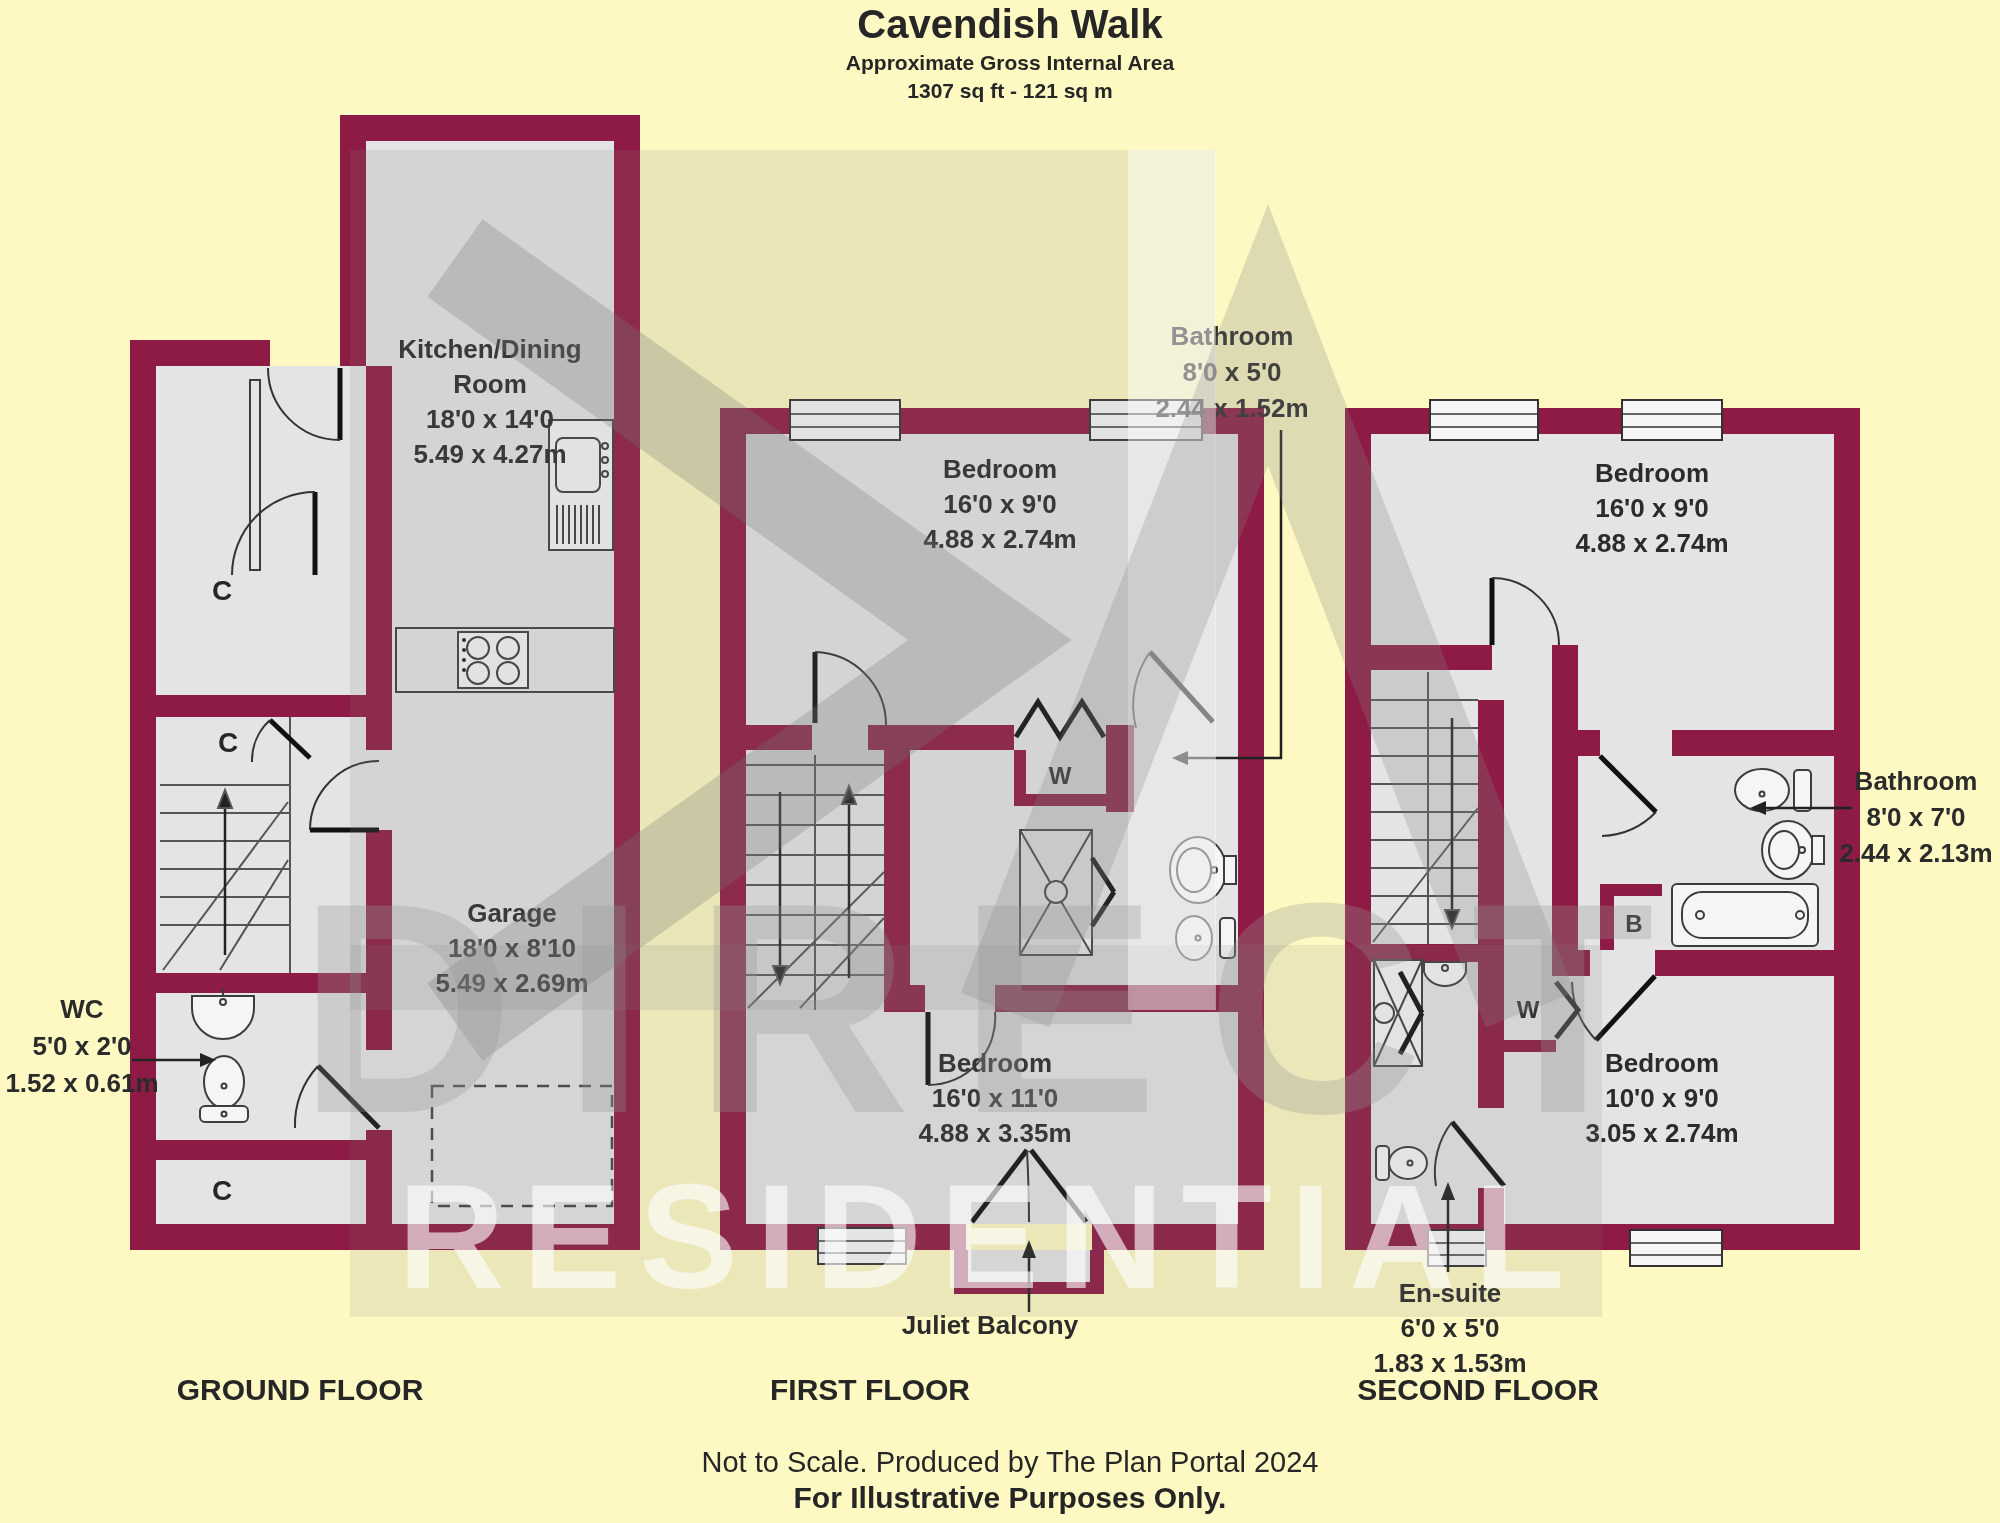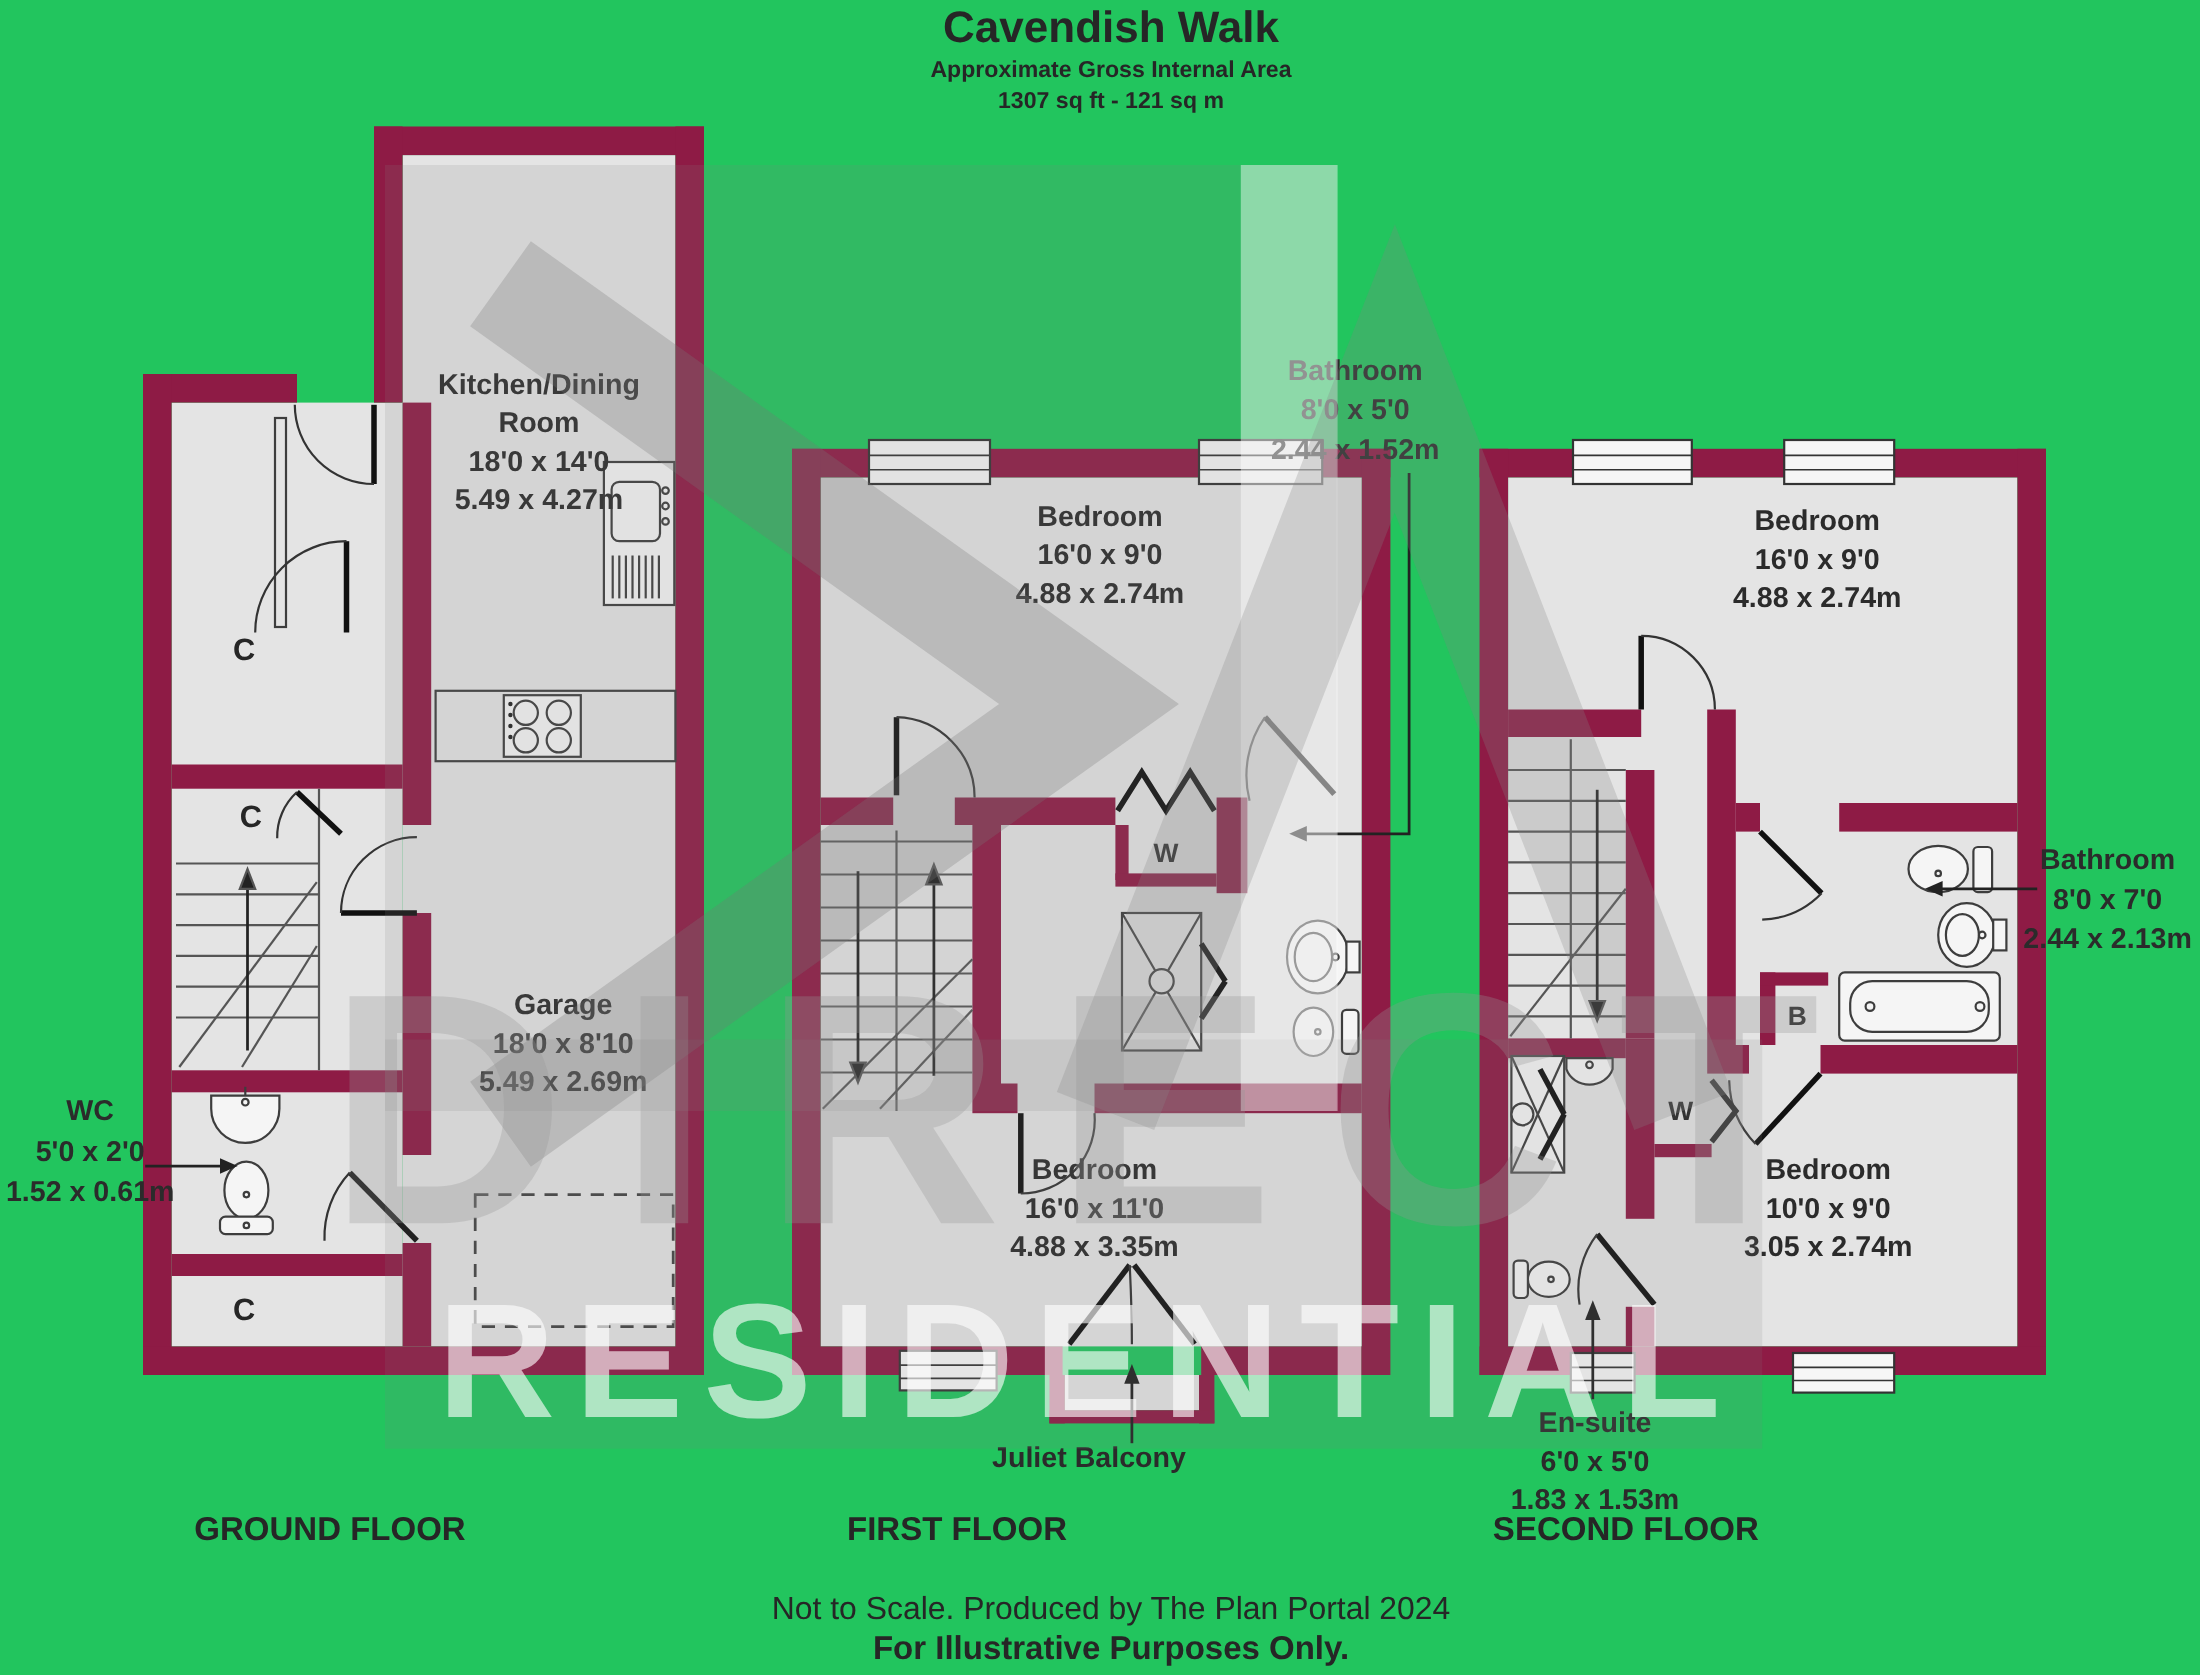--- a/index.html
+++ b/index.html
@@ -1,16 +1,16 @@
 <!DOCTYPE html>
 <html><head>
 <meta charset="utf-8">
 <style>
   html,body{margin:0;padding:0;background:#fff;}
-  .page{width:2000px;height:1523px;position:relative;background:#22c55e;overflow:hidden;}
+  .page{width:2000px;height:1523px;position:relative;background:#fef9c3;overflow:hidden;}
   svg{display:block;}
   text{font-family:"Liberation Sans", sans-serif;fill:#262626;}
   .t-title{font-size:40px;font-weight:bold;}
   .t-sub{font-size:21px;font-weight:bold;}
   .t-room{font-size:26px;font-weight:bold;fill:#2b2b2b;}
   .t-tag{font-size:28px;font-weight:bold;}
   .t-tag-sm{font-size:24px;font-weight:bold;}
   .t-floor{font-size:30px;font-weight:bold;}
   .t-foot1{font-size:29px;}
   .t-foot2{font-size:30px;font-weight:bold;}

